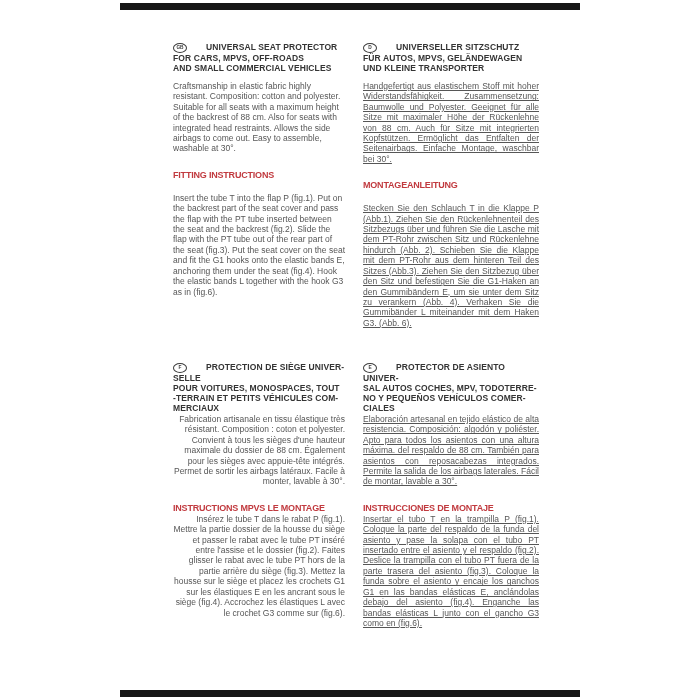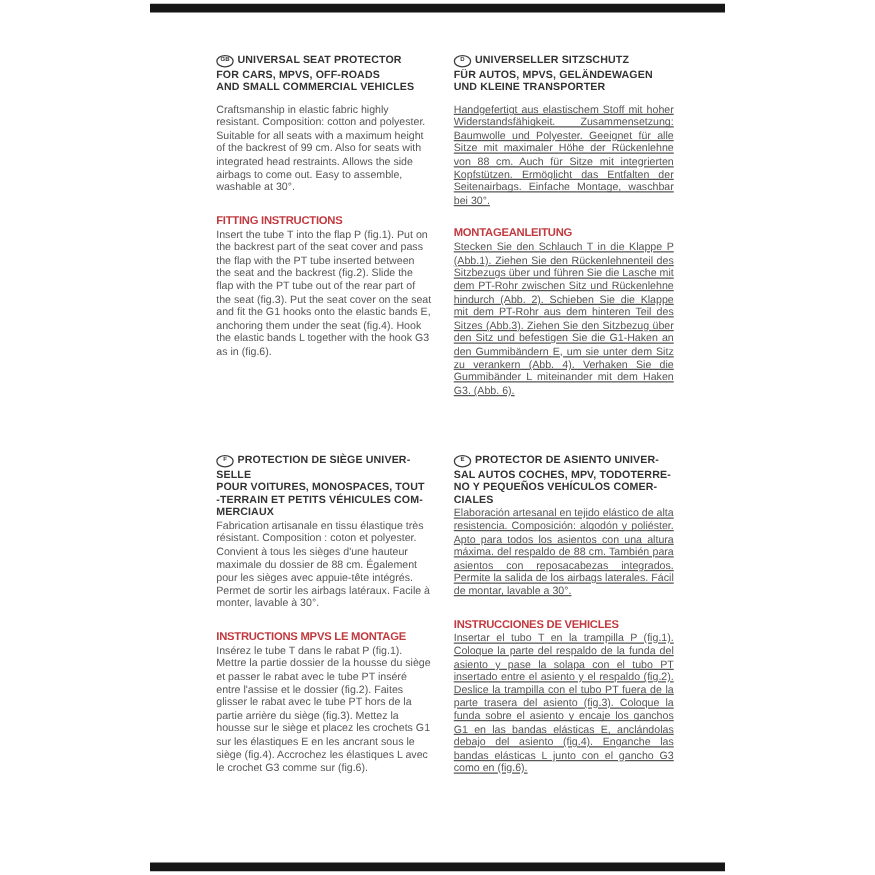--- a/index.html
+++ b/index.html
@@ -13,52 +13,52 @@
   .bar.bottom{top:690px;}
   .col{position:absolute;color:var(--text,#565656);}
   .sec-en{left:173px;top:42px;width:172px;}
   .sec-de{left:363px;top:42px;width:176px;}
   .sec-fr{left:173px;top:362px;width:172px;}
   .sec-es{left:363px;top:362px;width:176px;}
   h2.title{
     margin:0;font-size:8.5px;line-height:10px;font-weight:bold;
     color:#343434;letter-spacing:0.1px;
   }
-  .title-text{white-space:pre-line;}
+  .title-text{white-space:pre-line;margin-left:16px;}
   .badge{
     display:inline-block;width:12px;height:8px;border:1px solid #3c3c3c;border-radius:50%;
     font-size:4.8px;line-height:8px;text-align:center;font-weight:bold;color:#3c3c3c;
     vertical-align:1px;margin-right:3px;letter-spacing:0;
   }
   p.desc{
     margin:8px 0 0 0;font-size:8.5px;line-height:10.4px;color:var(--text,#565656);
   }
-  .no-gap p.desc{margin-top:1px;}
+  .no-gap p.desc{margin-top:1px;text-align:right;}
   .justify p.desc{text-align:justify;text-decoration:underline;}
   h3.red{
     margin:16px 0 0 0;font-size:9px;line-height:10px;font-weight:bold;
     color:var(--accent,#c13a3f);letter-spacing:-0.2px;
   }
-  p.inst{margin-top:1px;}
+  p.inst{margin-top:13px;}
 </style>
 </head>
 <body>
 
 <div class="page" style="--accent: #c13a3f; --text: #565656;">
 
   <div class="bar top"></div>
   <div class="bar bottom"></div>
 
   <section class="col sec-en">
     <h2 class="title">
       <span class="badge">GB</span><span class="title-text">UNIVERSAL SEAT PROTECTOR
 FOR CARS, MPVS, OFF-ROADS
 AND SMALL COMMERCIAL VEHICLES</span>
     </h2>
-    <p class="desc">Craftsmanship in elastic fabric highly resistant. Composition: cotton and polyester. Suitable for all seats with a maximum height of the backrest of 99 cm. Also for seats with integrated head restraints. Allows the side airbags to come out. Easy to assemble, washable at 30°.</p>
+    <p class="desc">Craftsmanship in elastic fabric highly resistant. Composition: cotton and polyester. Suitable for all seats with a maximum height of the backrest of 88 cm. Also for seats with integrated head restraints. Allows the side airbags to come out. Easy to assemble, washable at 30°.</p>
     <h3 class="red">FITTING INSTRUCTIONS</h3>
     <p class="desc inst">Insert the tube T into the flap P (fig.1). Put on the backrest part of the seat cover and pass the flap with the PT tube inserted between the seat and the backrest (fig.2). Slide the flap with the PT tube out of the rear part of the seat (fig.3). Put the seat cover on the seat and fit the G1 hooks onto the elastic bands E, anchoring them under the seat (fig.4). Hook the elastic bands L together with the hook G3 as in (fig.6).</p>
   </section>
 
   <section class="col sec-de justify">
     <h2 class="title">
       <span class="badge">D</span><span class="title-text">UNIVERSELLER SITZSCHUTZ
 FÜR AUTOS, MPVS, GELÄNDEWAGEN
 UND KLEINE TRANSPORTER</span>
     </h2>
@@ -81,17 +81,17 @@
   </section>
 
   <section class="col sec-es no-gap justify">
     <h2 class="title">
       <span class="badge">E</span><span class="title-text">PROTECTOR DE ASIENTO UNIVER-
 SAL AUTOS COCHES, MPV, TODOTERRE-
 NO Y PEQUEÑOS VEHÍCULOS COMER-
 CIALES</span>
     </h2>
     <p class="desc">Elaboración artesanal en tejido elástico de alta resistencia. Composición: algodón y poliéster. Apto para todos los asientos con una altura máxima. del respaldo de 88 cm. También para asientos con reposacabezas integrados. Permite la salida de los airbags laterales. Fácil de montar, lavable a 30°.</p>
-    <h3 class="red">INSTRUCCIONES DE VEHICLES</h3>
+    <h3 class="red">INSTRUCCIONES DE MONTAJE</h3>
     <p class="desc inst">Insertar el tubo T en la trampilla P (fig.1). Coloque la parte del respaldo de la funda del asiento y pase la solapa con el tubo PT insertado entre el asiento y el respaldo (fig.2). Deslice la trampilla con el tubo PT fuera de la parte trasera del asiento (fig.3). Coloque la funda sobre el asiento y encaje los ganchos G1 en las bandas elásticas E, anclándolas debajo del asiento (fig.4). Enganche las bandas elásticas L junto con el gancho G3 como en (fig.6).</p>
   </section>
 
 </div>
 
 </body></html>

